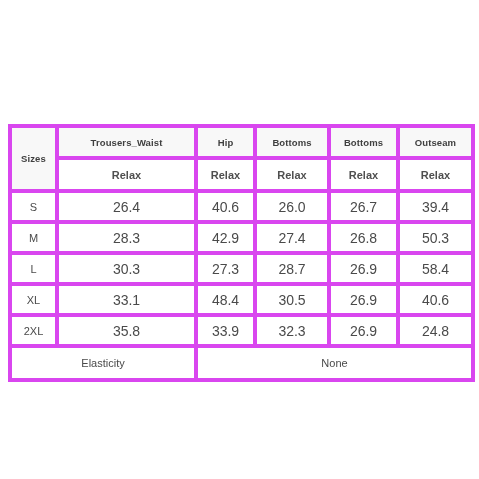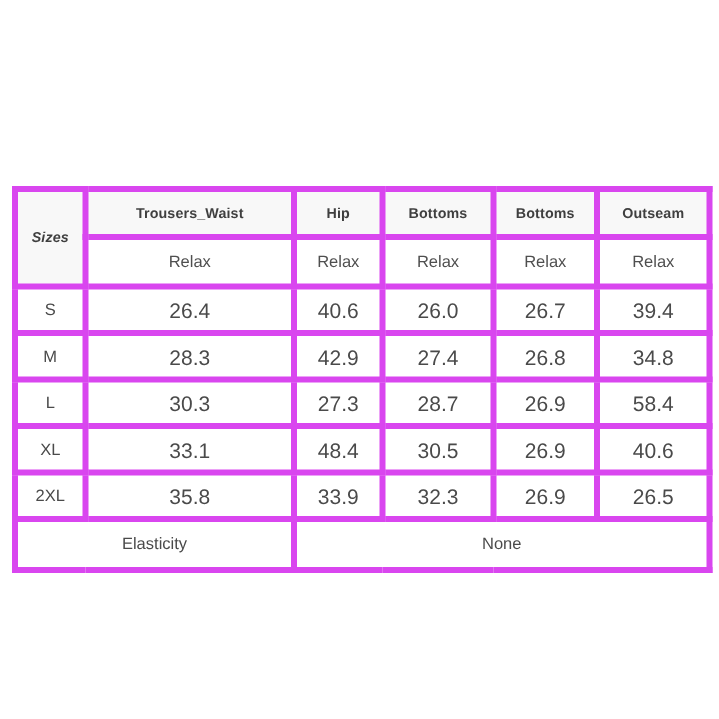--- a/index.html
+++ b/index.html
@@ -65,28 +65,28 @@
     font-size: 9.5px;
     letter-spacing: 0.1px;
     color: #3f3f3f;
   }
 
   th.sizes-cell {
     background: #f6f6f6;
     font-weight: bold;
     font-size: 9.5px;
     color: #3f3f3f;
-    font-style: italic;
   }
 
   tr.head-row-2 > td {
     height: 29px;
     background: #ffffff;
     font-size: 11px;
     color: #4f4f4f;
+    font-weight: bold;
   }
 
   tr.data-row > td {
     height: 27px;
     font-size: 14px;
     background: #ffffff;
     color: #4a4a4a;
   }
 
   tr.data-row > td.size-label {
@@ -142,21 +142,21 @@
           <td>26.0</td>
           <td>26.7</td>
           <td>39.4</td>
         </tr>
         <tr class="data-row">
           <td class="size-label">M</td>
           <td>28.3</td>
           <td>42.9</td>
           <td>27.4</td>
           <td>26.8</td>
-          <td>34.8</td>
+          <td>50.3</td>
         </tr>
         <tr class="data-row">
           <td class="size-label">L</td>
           <td>30.3</td>
           <td>27.3</td>
           <td>28.7</td>
           <td>26.9</td>
           <td>58.4</td>
         </tr>
         <tr class="data-row">
@@ -166,21 +166,21 @@
           <td>30.5</td>
           <td>26.9</td>
           <td>40.6</td>
         </tr>
         <tr class="data-row">
           <td class="size-label">2XL</td>
           <td>35.8</td>
           <td>33.9</td>
           <td>32.3</td>
           <td>26.9</td>
-          <td>26.5</td>
+          <td>24.8</td>
         </tr>
       </tbody>
       <tfoot>
         <tr class="foot-row">
           <td colspan="2">Elasticity</td>
           <td colspan="4">None</td>
         </tr>
       </tfoot>
     </table>
   </div>

